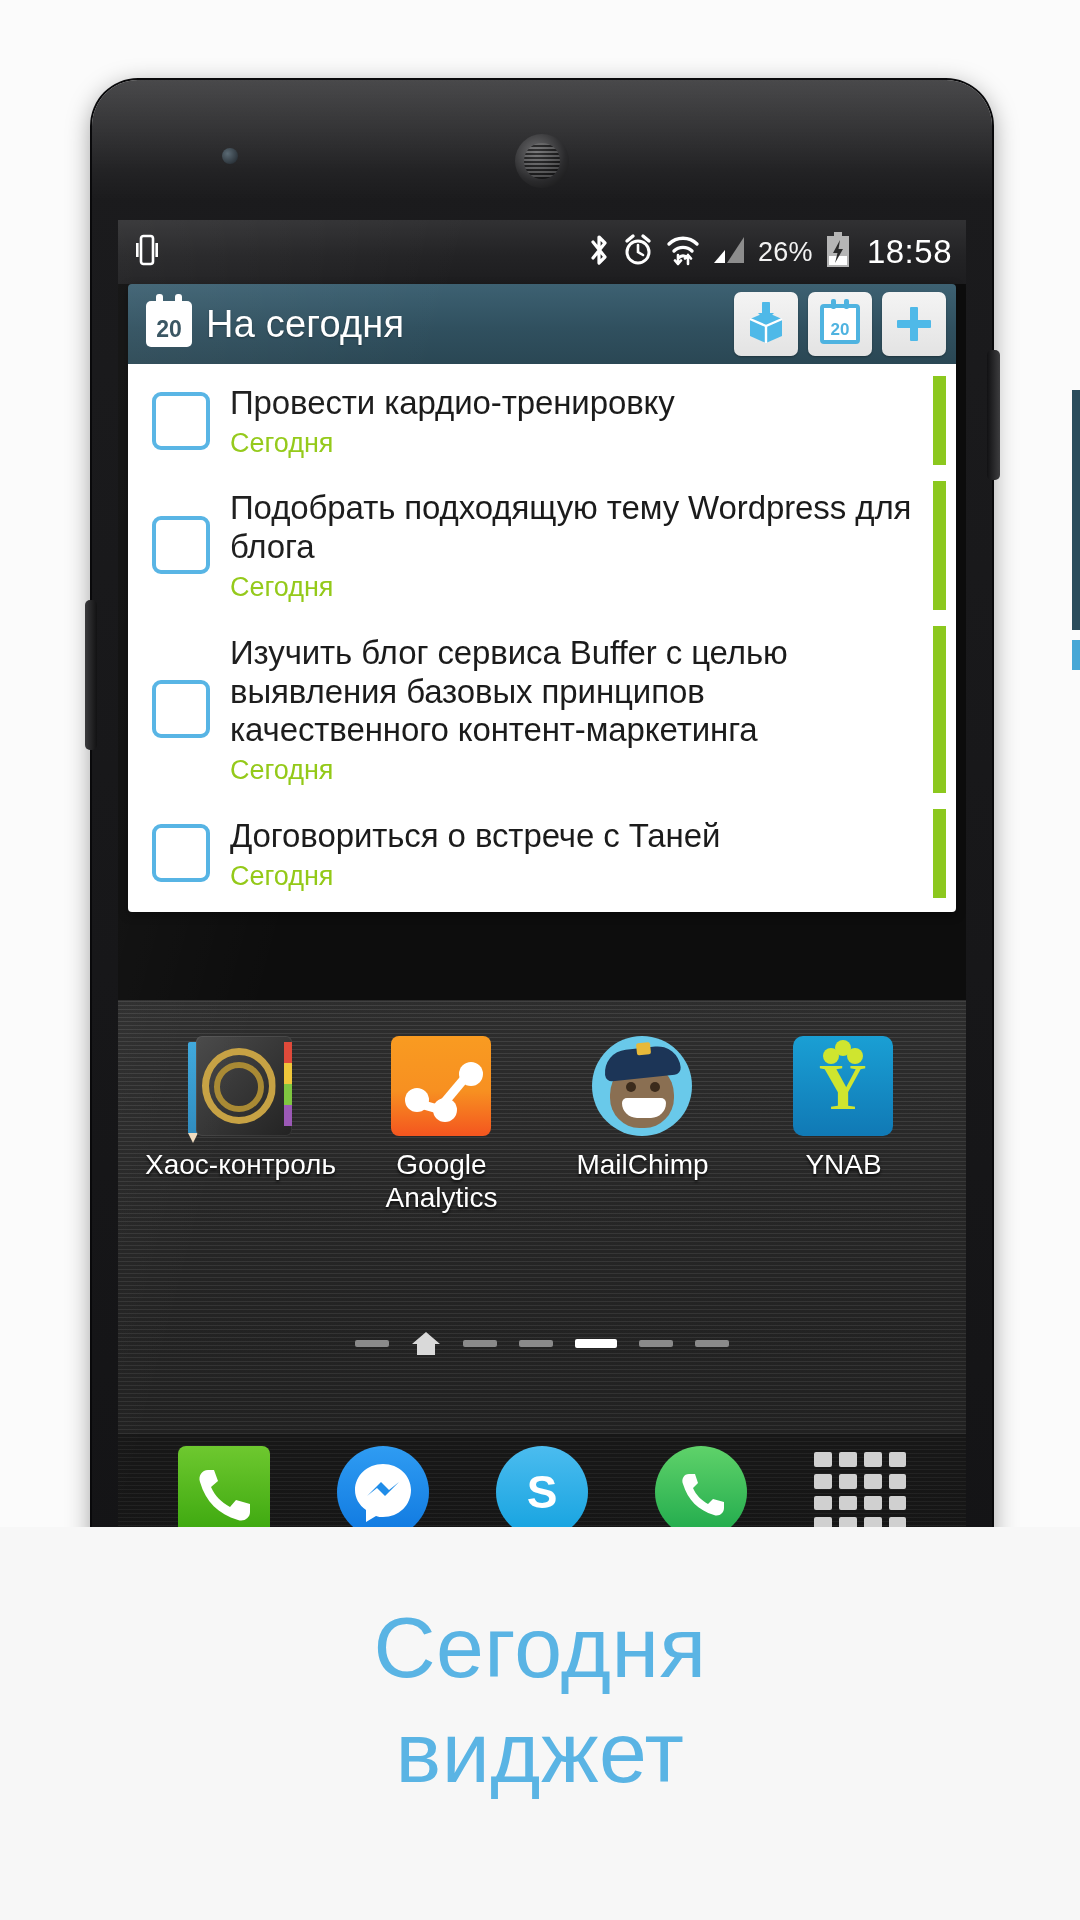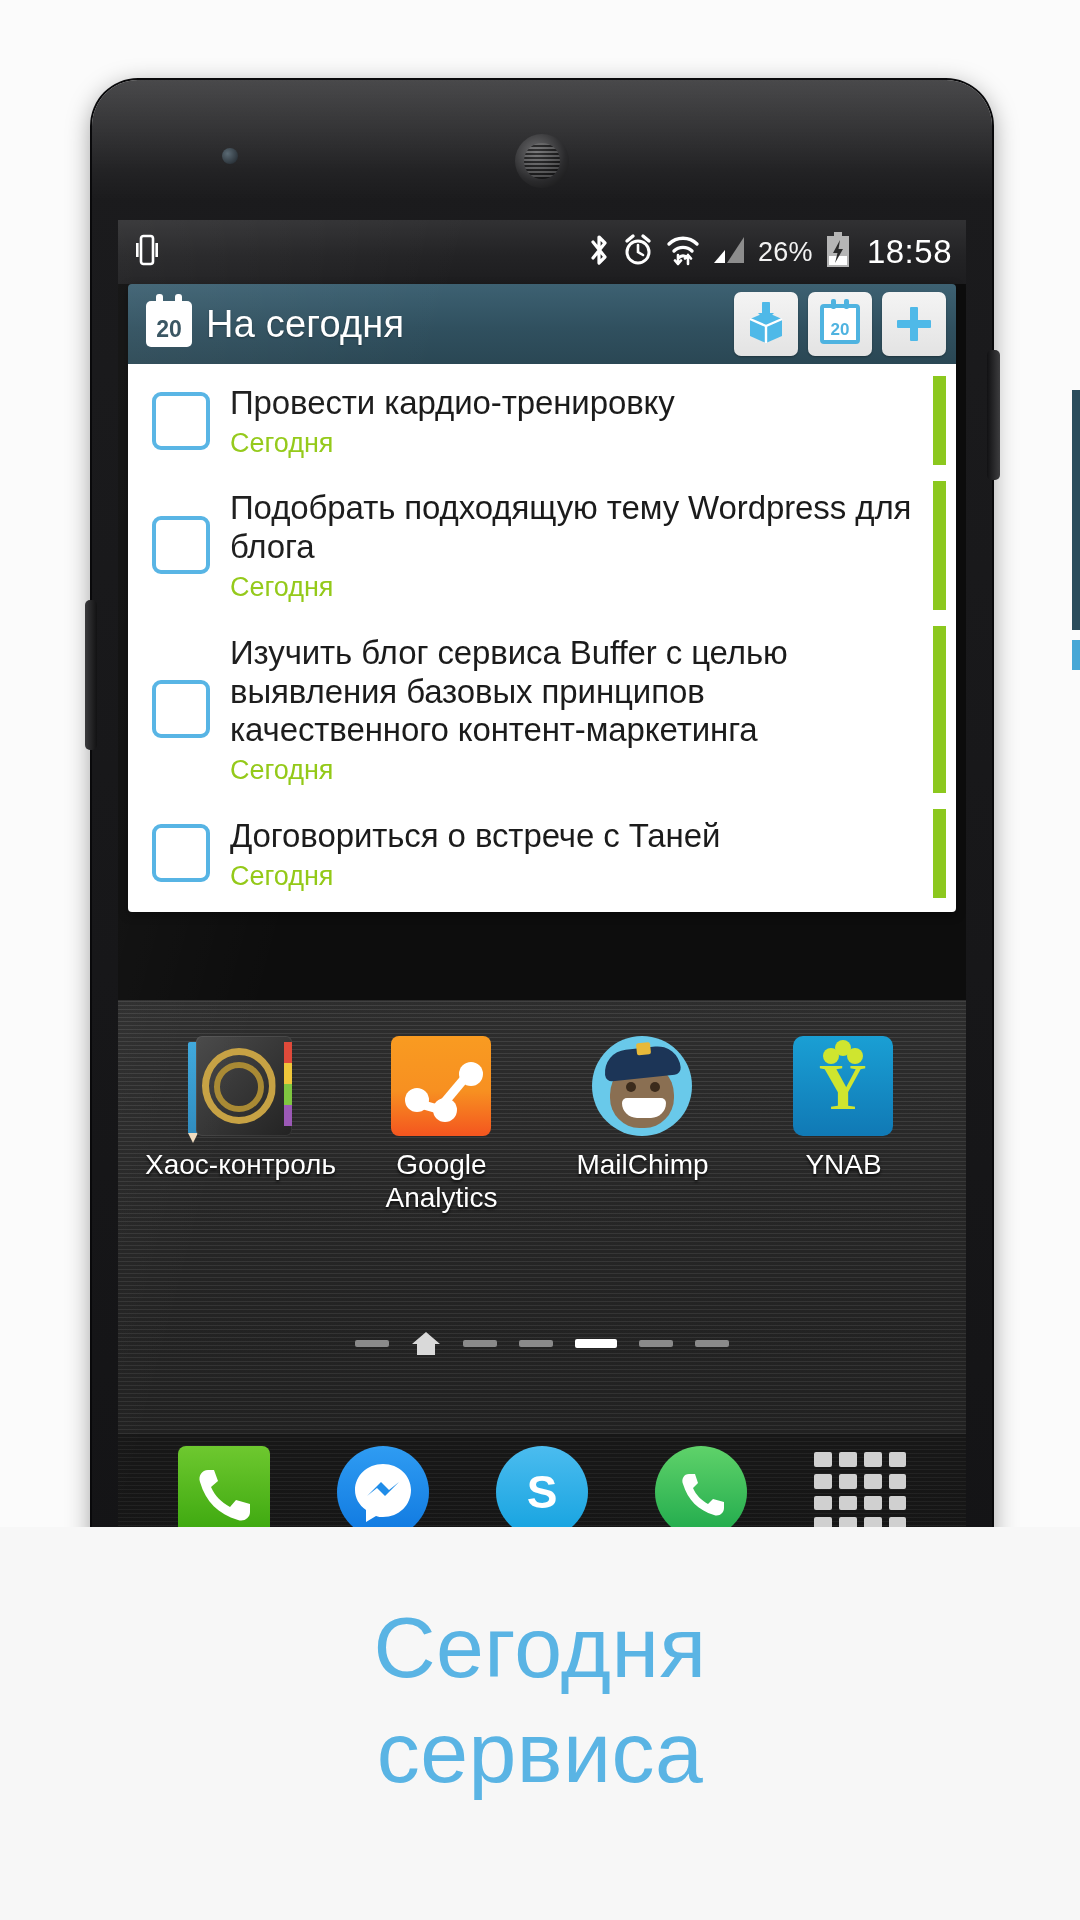--- a/index.html
+++ b/index.html
@@ -626,16 +626,16 @@
         <div class="screen-shade"></div>
       </div>
     </div>
 
     <div class="edge-art1"></div>
     <div class="edge-art2"></div>
   </div>
 
   <div class="caption-area">
     <div class="caption-line">Сегодня</div>
-    <div class="caption-line">сервиса</div>
+    <div class="caption-line">виджет</div>
   </div>
 
 </div>
 
 </body></html>

